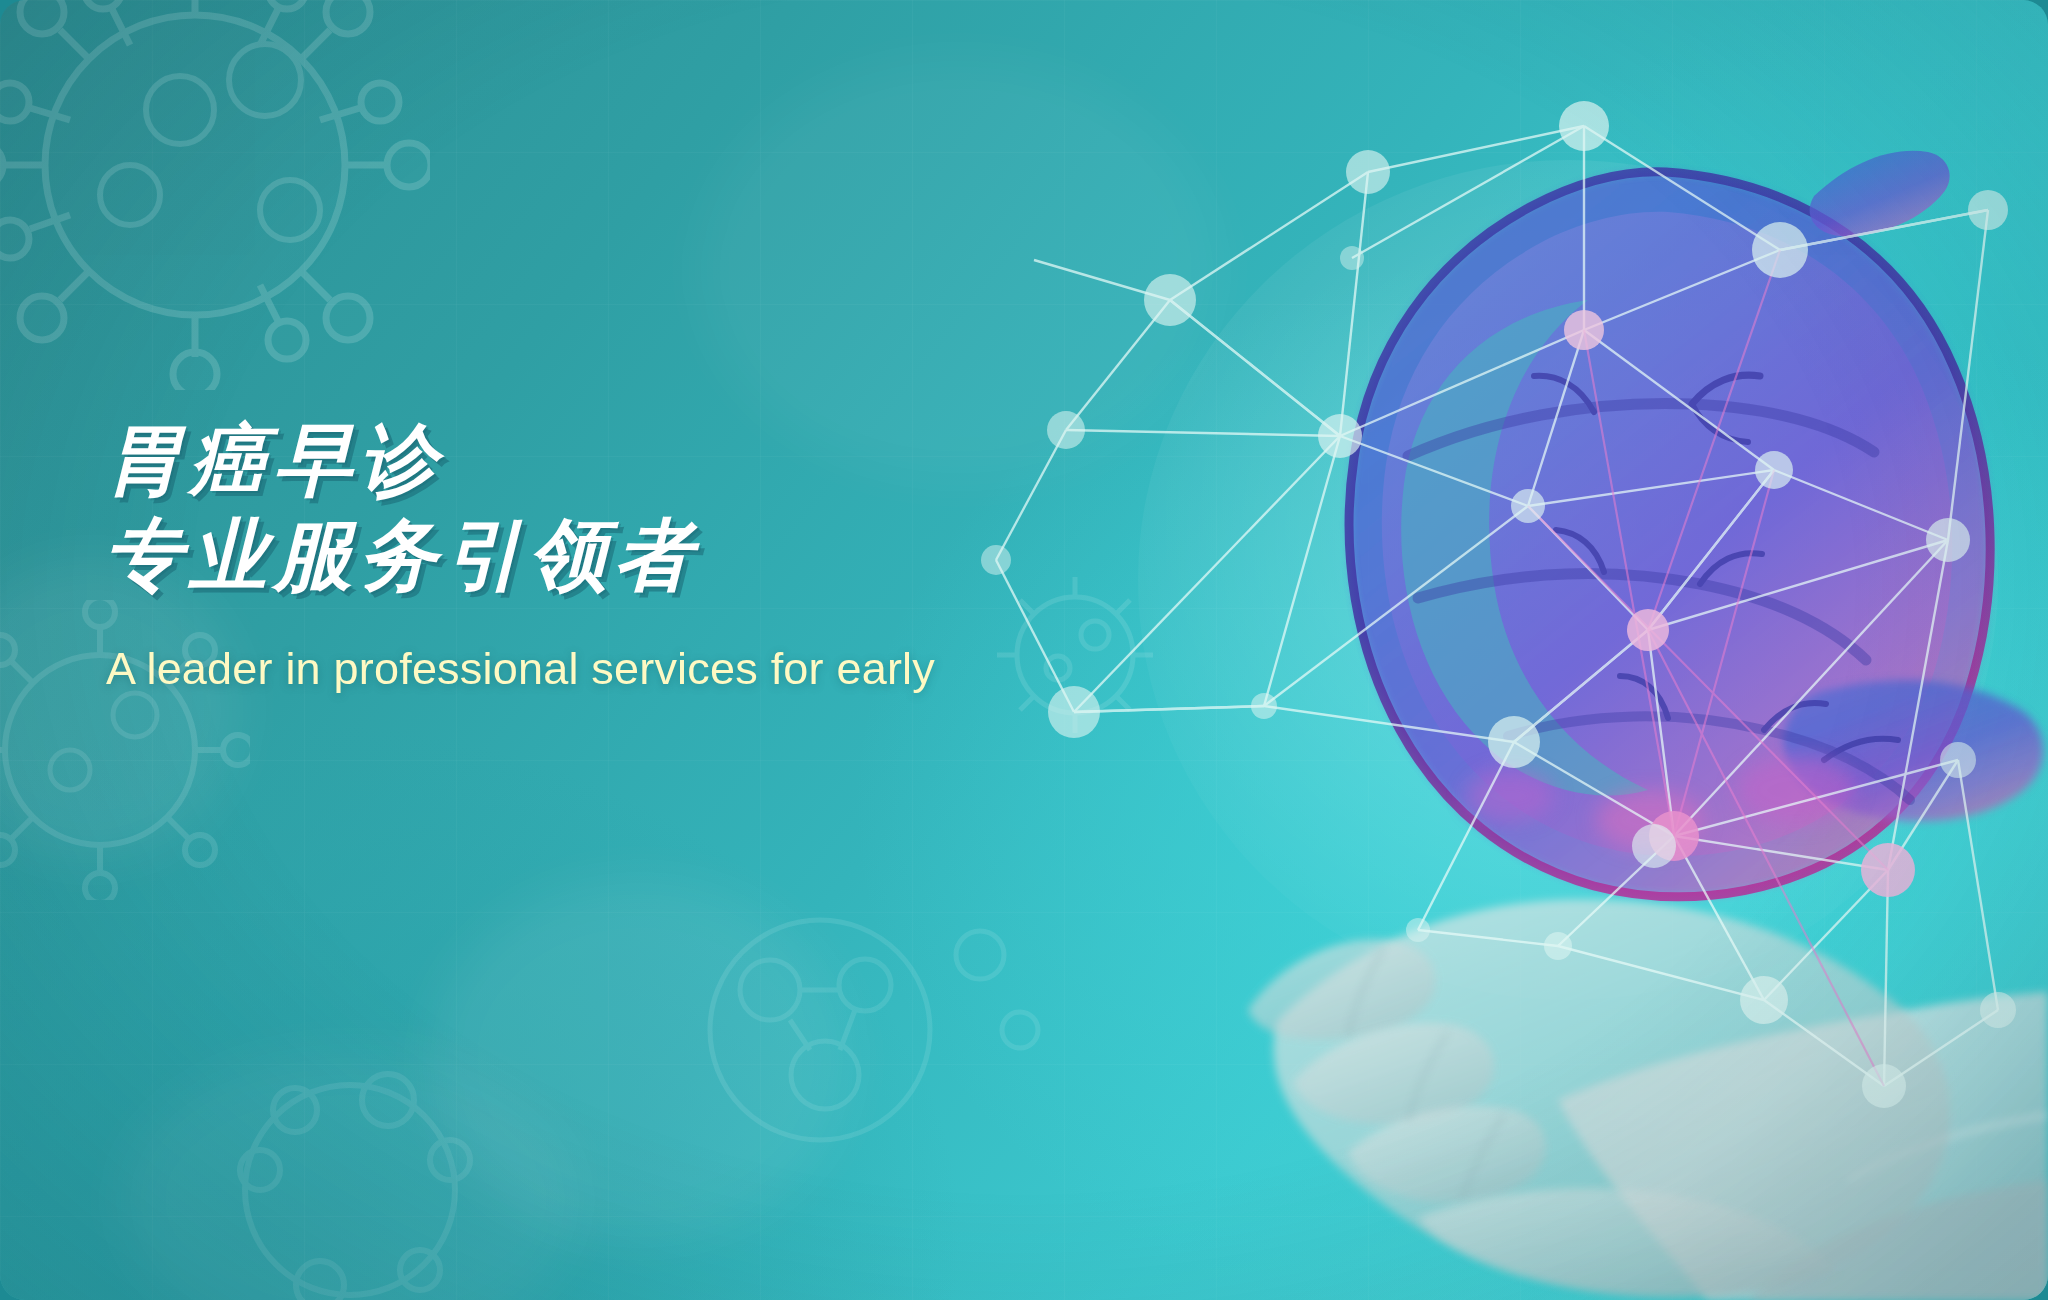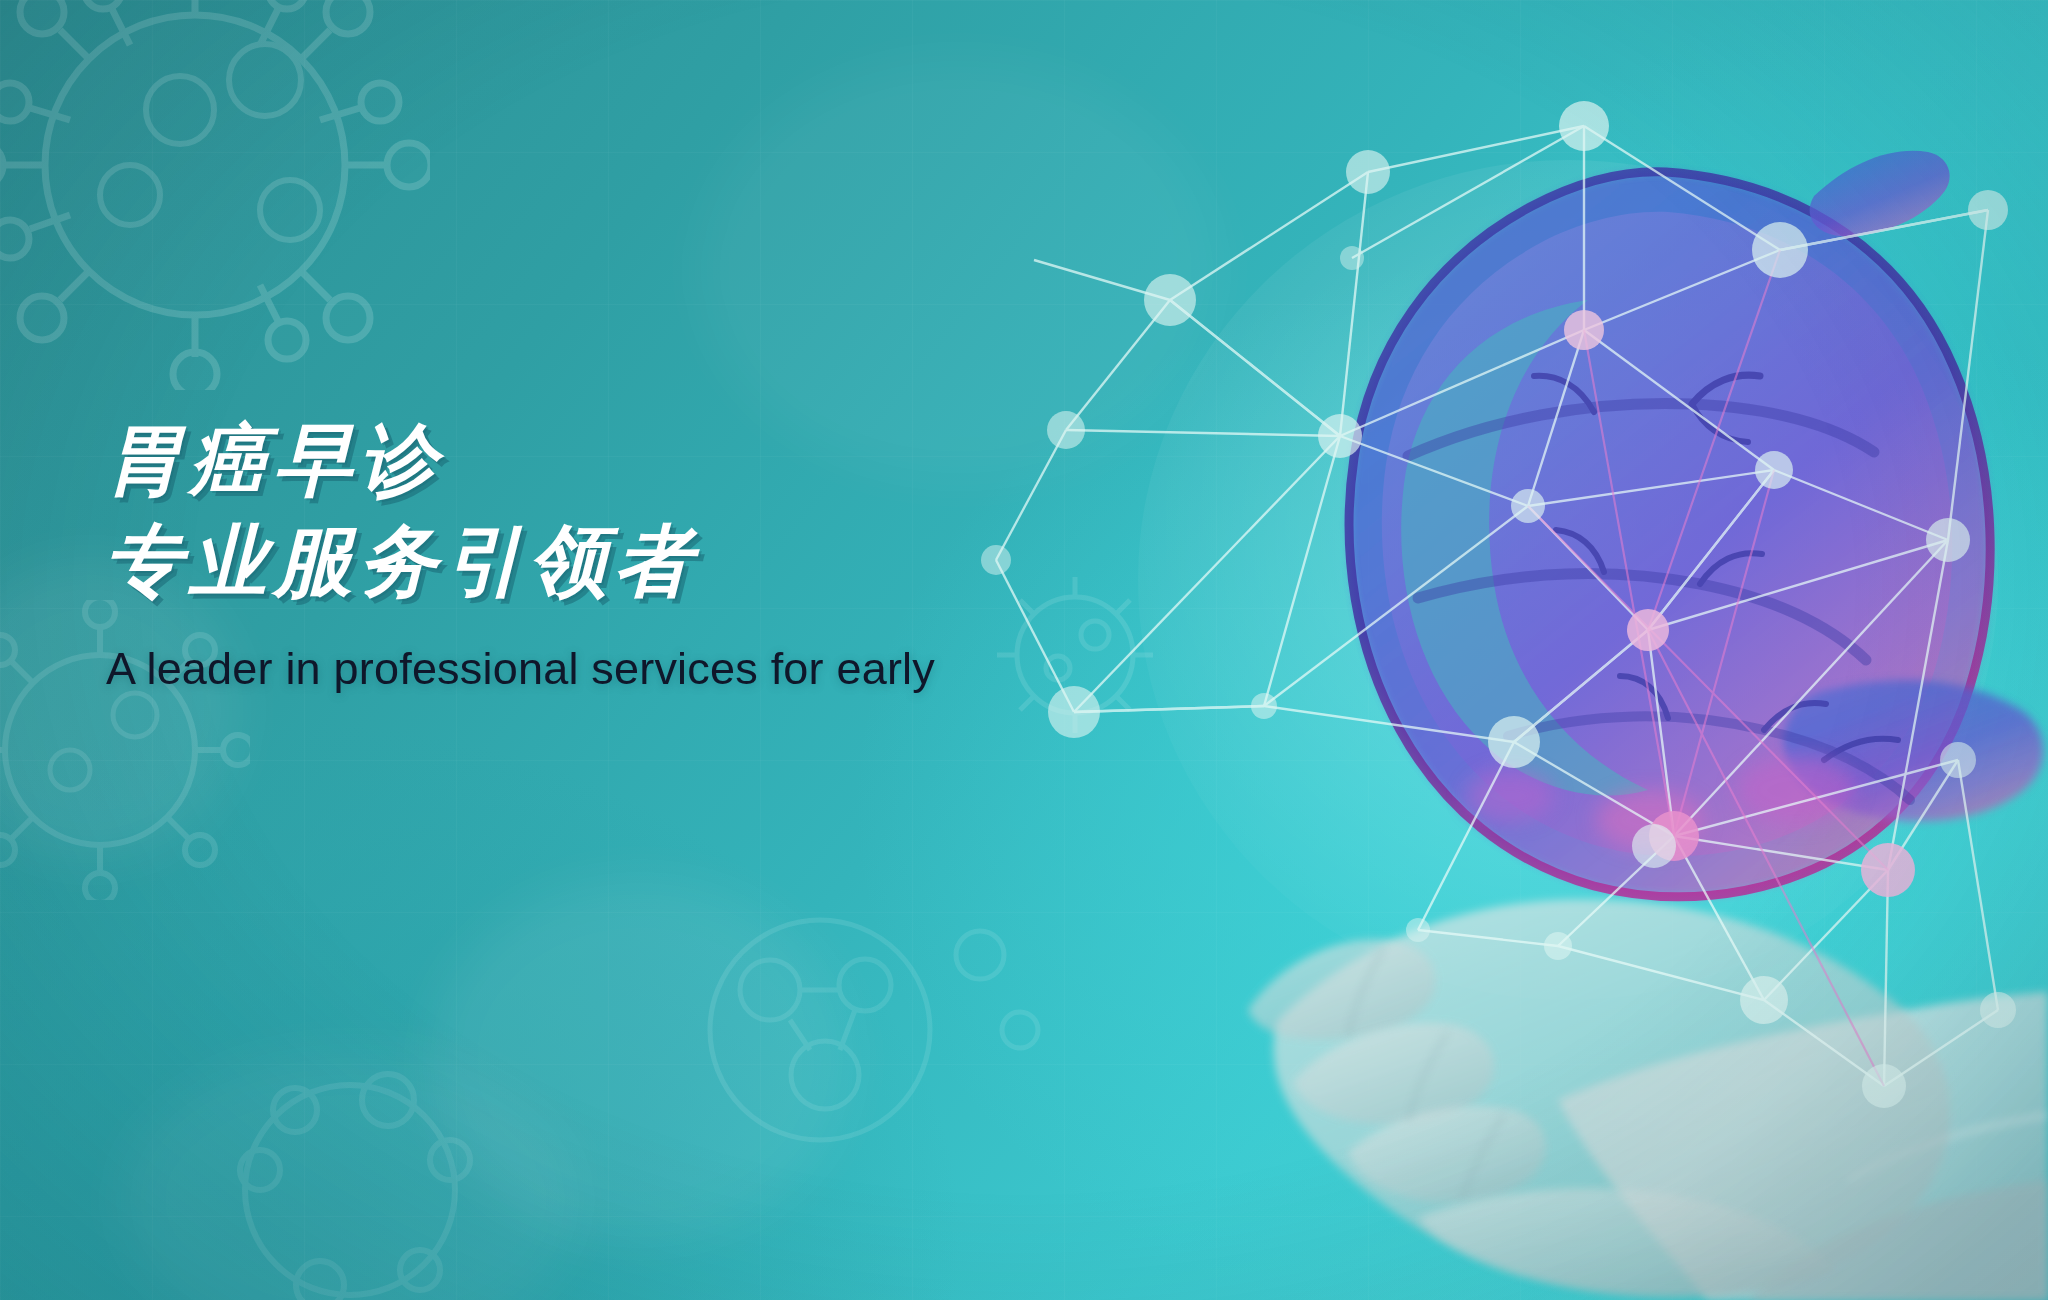--- a/index.html
+++ b/index.html
@@ -6,20 +6,21 @@
     margin: 0;
     padding: 0;
     background: #1d8a93;
   }
   #banner {
     position: relative;
     width: 2048px;
     height: 1300px;
     overflow: hidden;
     font-family: "Liberation Sans", sans-serif;
+    border-radius: 25px;
   }
 
   
   .bg-base {
     position: absolute;
     inset: 0;
     background:
       radial-gradient(ellipse 1200px 900px at 78% 62%, #3fd3d8 0%, rgba(63,211,216,0) 62%),
       radial-gradient(ellipse 900px 700px at 96% 30%, #35c3c9 0%, rgba(53,195,201,0) 60%),
       radial-gradient(ellipse 1100px 800px at 12% 95%, #2aa0a8 0%, rgba(42,160,168,0) 65%),
@@ -67,28 +68,28 @@
     line-height: 1.04;
     font-weight: bold;
     font-style: italic;
     color: #ffffff;
     letter-spacing: 7px;
     text-shadow:
       5px 5px 0 rgba(26,104,116,0.55),
       2px 2px 0 rgba(26,104,116,0.35);
     white-space: nowrap;
   }
-  .hl-line.second { margin-top: 20px; }
+  .hl-line.second { margin-top: 14px; }
 
   .subtitle {
     position: absolute;
     left: 106px;
     top: 640px;
     width: 1020px;
-    color: #0f172a;
+    color: #fef9c3;
     font-size: 45px;
     line-height: 1.28;
     font-weight: normal;
     letter-spacing: 0.2px;
     text-shadow: 0 2px 8px rgba(18,90,98,0.35);
   }
   .sub-line { display: block; }
 
   
   .art {

